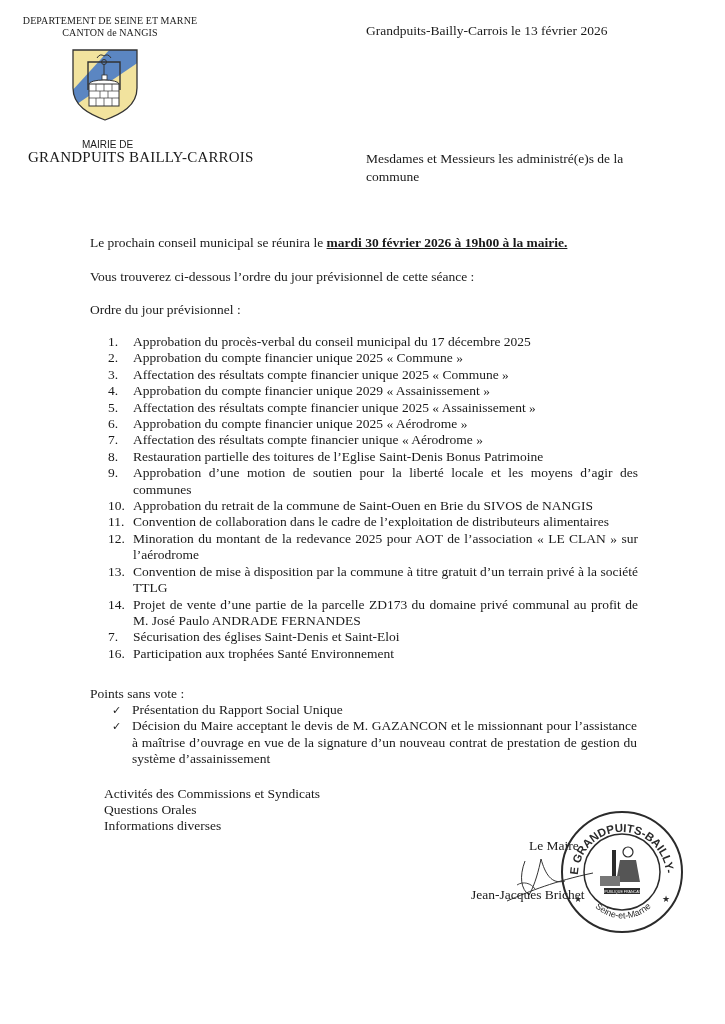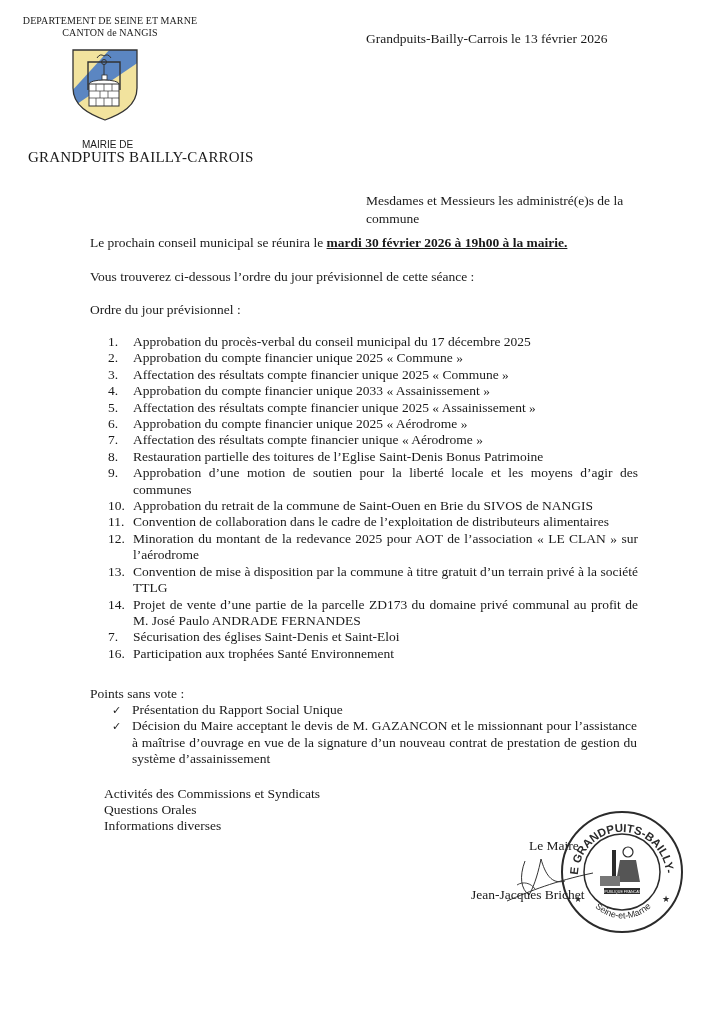--- a/index.html
+++ b/index.html
@@ -2,22 +2,22 @@
 <html><head>
 <meta charset="utf-8">
 <style>
   html, body { margin:0; padding:0; background:#ffffff; }
   body { width:725px; height:1024px; position:relative; overflow:hidden; font-family:"Liberation Serif", serif; color:#1a1a1a; }
   .abs { position:absolute; }
   .dept { left:20px; top:15px; width:180px; text-align:center; font-size:10px; line-height:12px; letter-spacing:0.1px; }
   .crest { left:71px; top:48px; width:68px; height:74px; }
   .mairie-de { left:20px; top:139px; width:175px; text-align:center; font-family:"Liberation Sans", sans-serif; font-size:10px; }
   .commune-name { left:28px; top:149px; font-size:15px; letter-spacing:0.2px; }
-  .date-line { left:366px; top:31px; font-size:13.5px; }
-  .recipient { left:366px; top:150px; width:300px; font-size:13.5px; line-height:18px;margin-top:42px; }
+  .date-line { left:366px; top:23px; font-size:13.5px; }
+  .recipient { left:366px; top:150px; width:300px; font-size:13.5px; line-height:18px; }
   .p { font-size:13.5px; line-height:18px; }
   .announce { left:90px; top:234px; }
   .announce b { text-decoration:underline; font-weight:bold; }
   .intro { left:90px; top:268px; }
   .odj-title { left:90px; top:301px; }
   ol.agenda { position:absolute; left:108px; top:334px; width:530px; margin:0; padding:0; list-style:none; font-size:13.5px; line-height:16.4px; }
   ol.agenda li { display:flex; }
   ol.agenda .num { width:25px; flex:0 0 25px; }
   ol.agenda .txt { flex:1; text-align:justify; }
   .novote-title { left:90px; top:685px; }
@@ -91,21 +91,21 @@
   <li>
       <span class="num">2.</span>
       <span class="txt">Approbation du compte financier unique 2025 « Commune »</span>
     </li>
   <li>
       <span class="num">3.</span>
       <span class="txt">Affectation des résultats compte financier unique 2025 « Commune »</span>
     </li>
   <li>
       <span class="num">4.</span>
-      <span class="txt">Approbation du compte financier unique 2033 « Assainissement »</span>
+      <span class="txt">Approbation du compte financier unique 2029 « Assainissement »</span>
     </li>
   <li>
       <span class="num">5.</span>
       <span class="txt">Affectation des résultats compte financier unique 2025 « Assainissement »</span>
     </li>
   <li>
       <span class="num">6.</span>
       <span class="txt">Approbation du compte financier unique 2025 « Aérodrome »</span>
     </li>
   <li>

